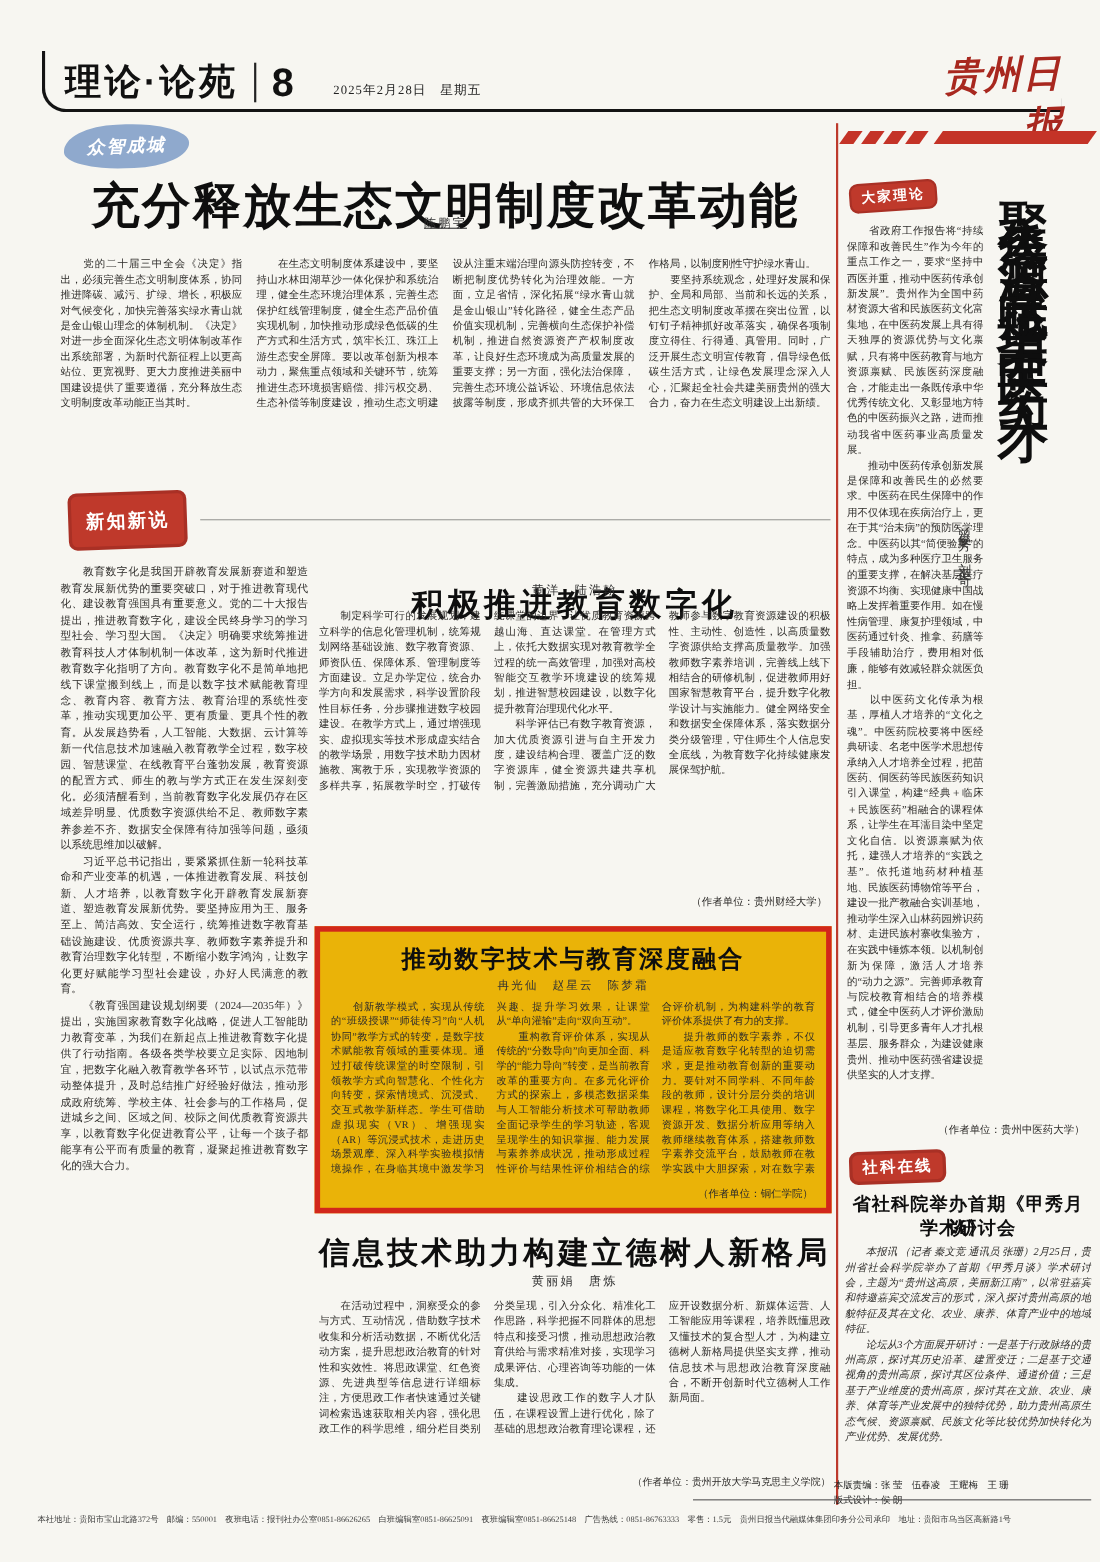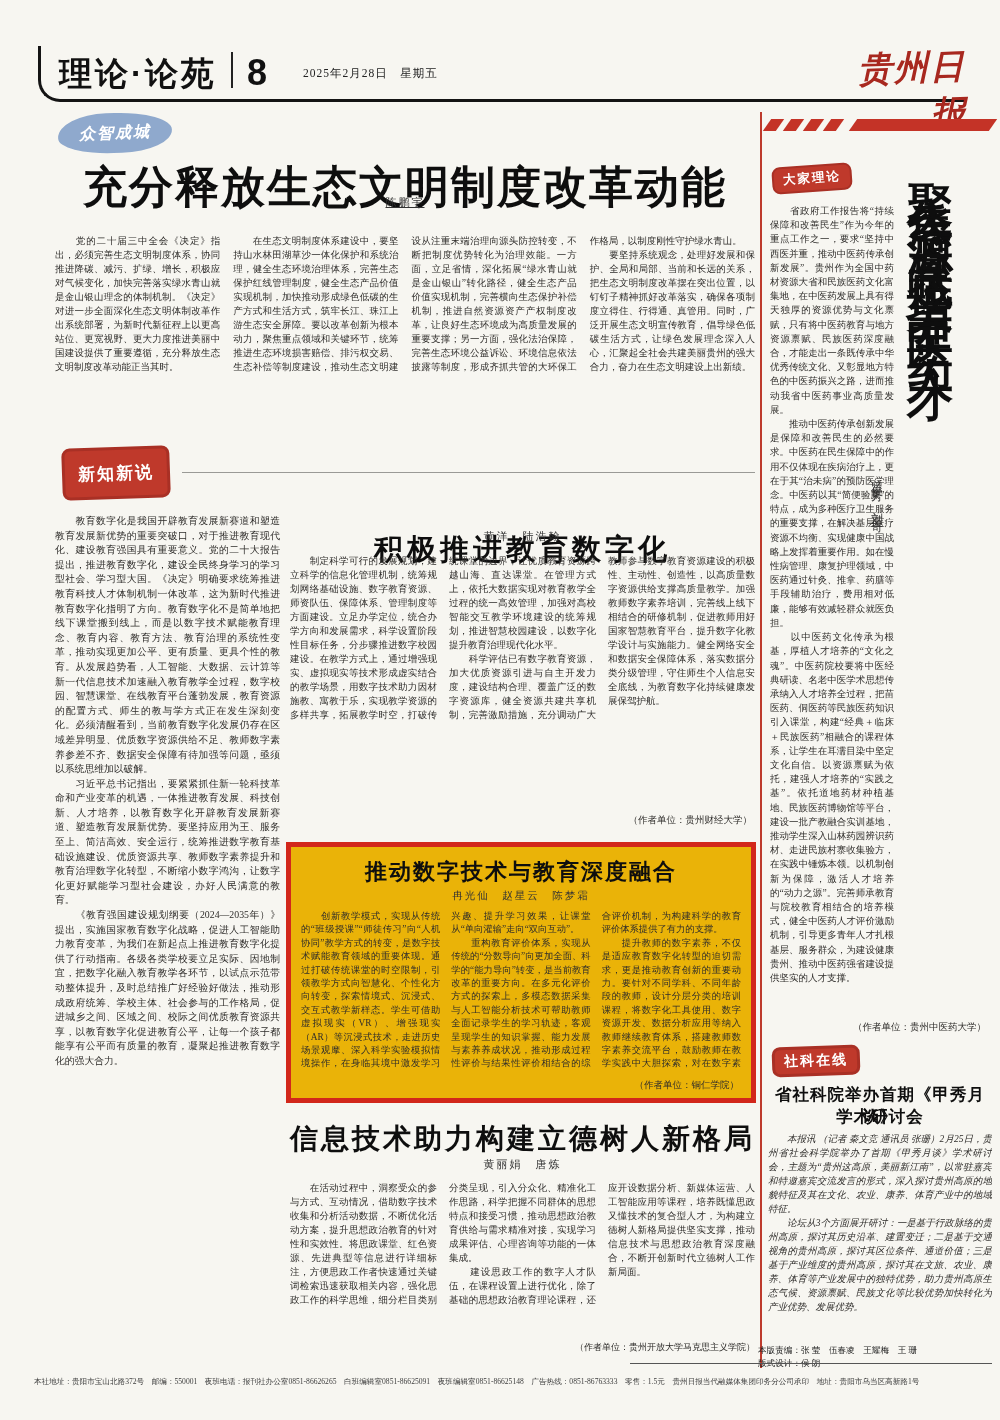--- a/index.html
+++ b/index.html
@@ -9,21 +9,21 @@
     background:#f7f6f1; overflow:hidden; color:#222;
     font-family:"Liberation Serif", serif;
   }
   .abs { position:absolute; }
   
   #masthead-bracket {
     left:38px; top:46px; width:927px; height:56px;
     border-left:3px solid #141414; border-bottom:3px solid #141414;
     border-bottom-left-radius:22px;
   }
-  #masthead-inner { position:absolute; left:18px; top:6px; display:flex; align-items:flex-start; gap:14px; }
+  #masthead-inner { position:absolute; left:18px; top:6px; display:flex; align-items:center; gap:14px; }
   .mh-section { font-family:"Liberation Sans", sans-serif; font-weight:900; font-size:33px; letter-spacing:3px; color:#111; }
   .mh-div { width:2px; height:36px; background:#222; }
   .mh-page { font-family:"Liberation Sans", sans-serif; font-weight:700; font-size:36px; color:#111; }
   .mh-date { font-size:11.5px; color:#222; letter-spacing:1px; margin-left:22px; padding-top:14px; }
   #paper-logo {
     left:826px; top:46px; width:140px; height:52px; text-align:right;
     font-family:"Liberation Serif", serif; font-style:italic; font-weight:900;
     font-size:34px; color:#a8281f; letter-spacing:2px; transform:rotate(-2deg);
   }
   

